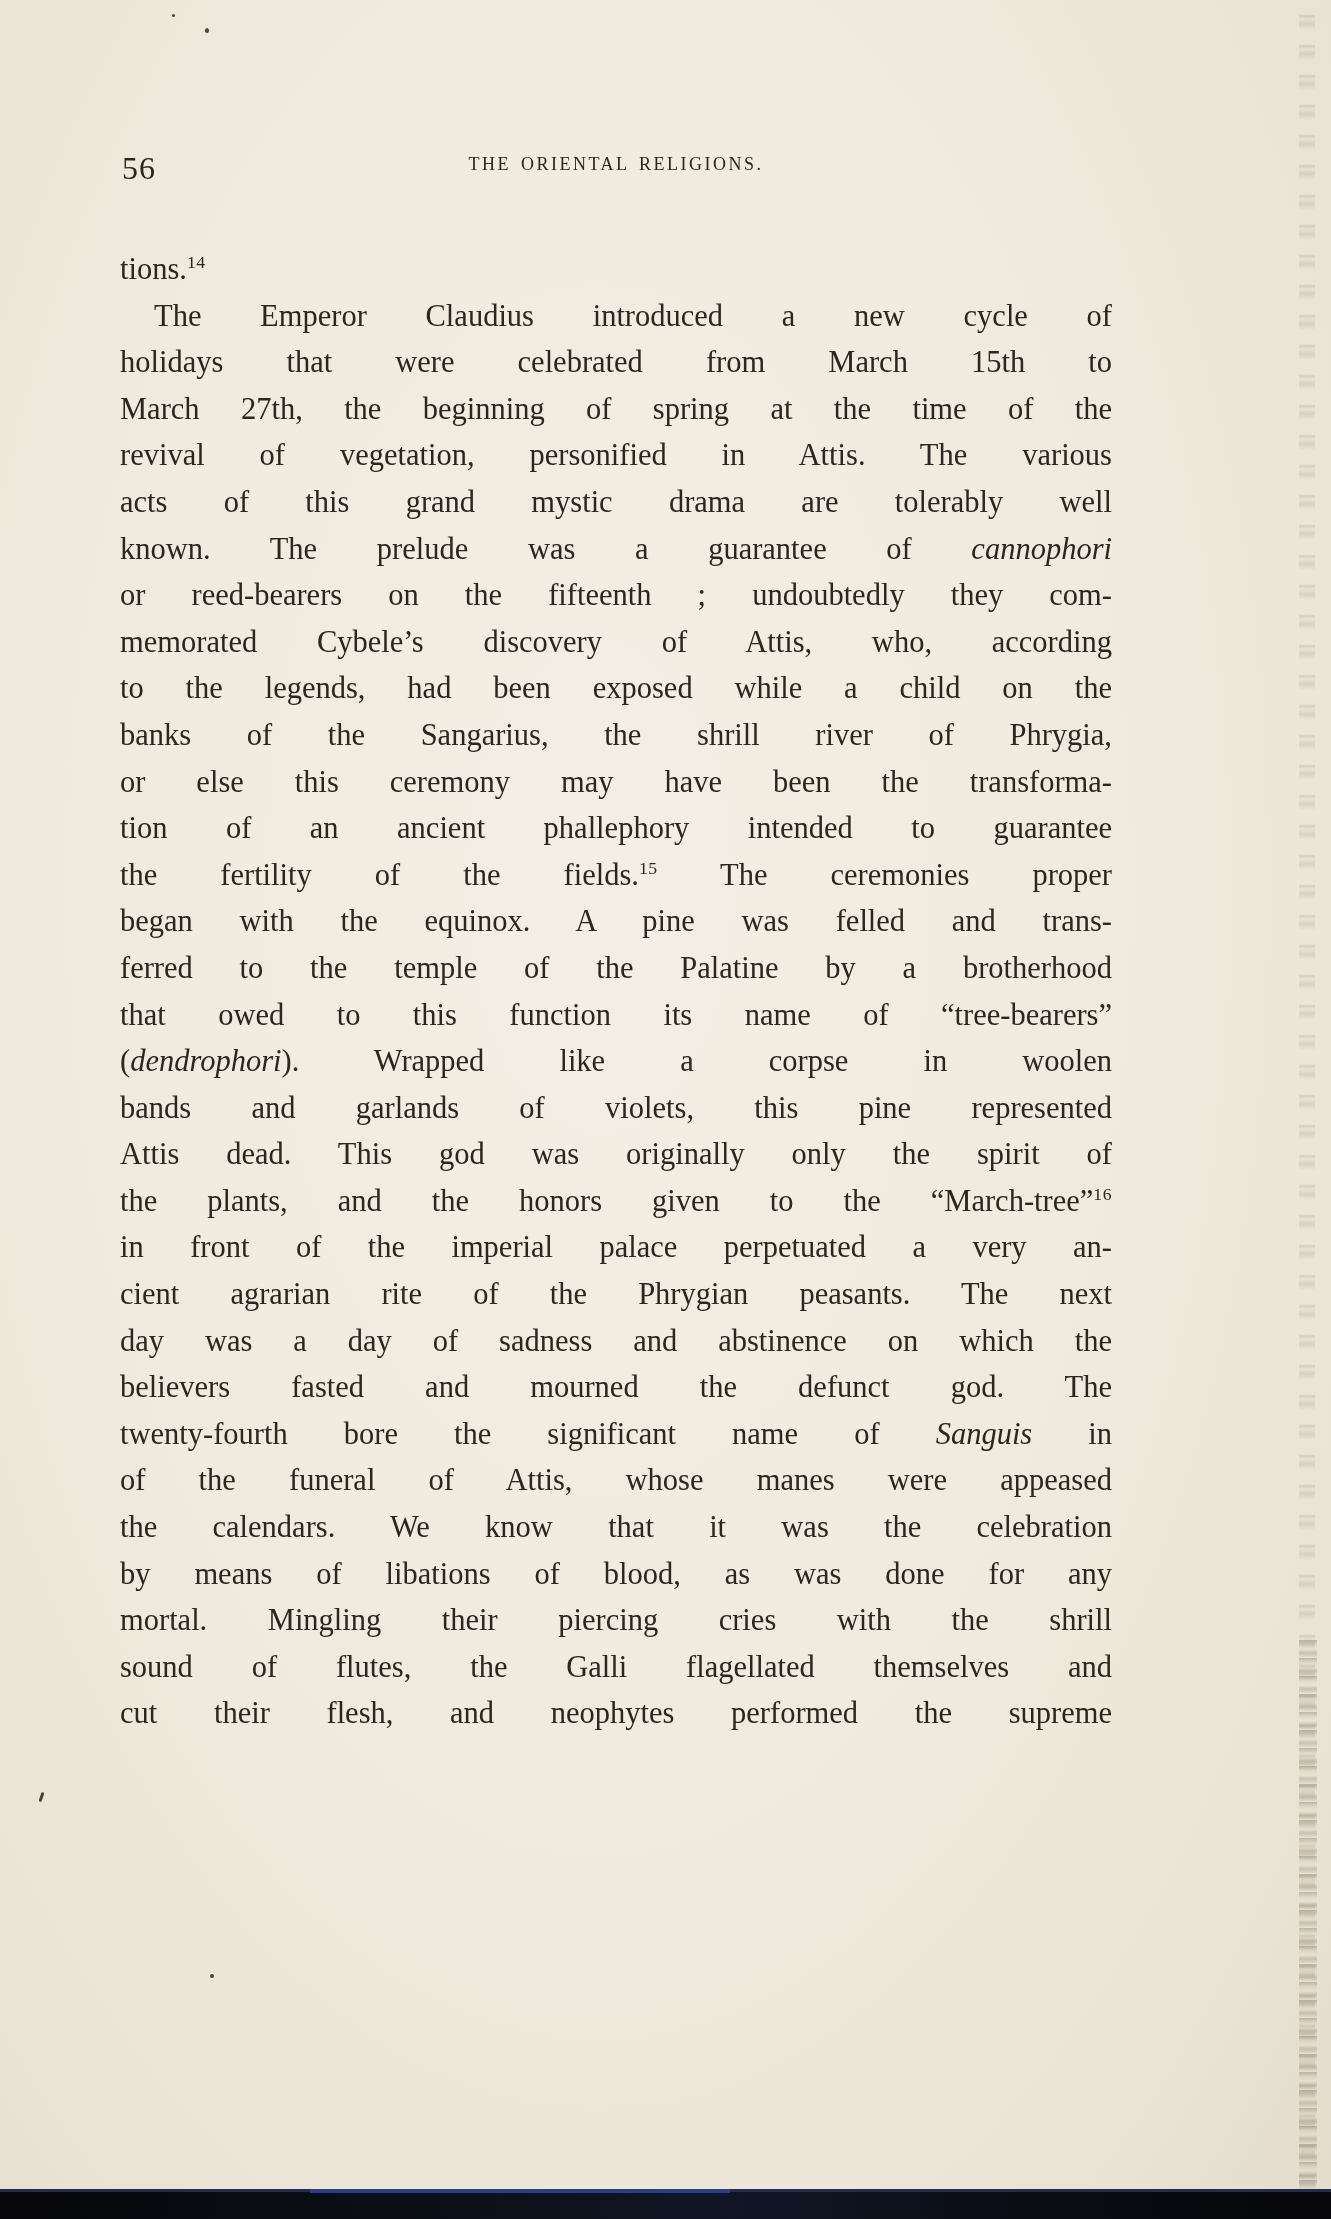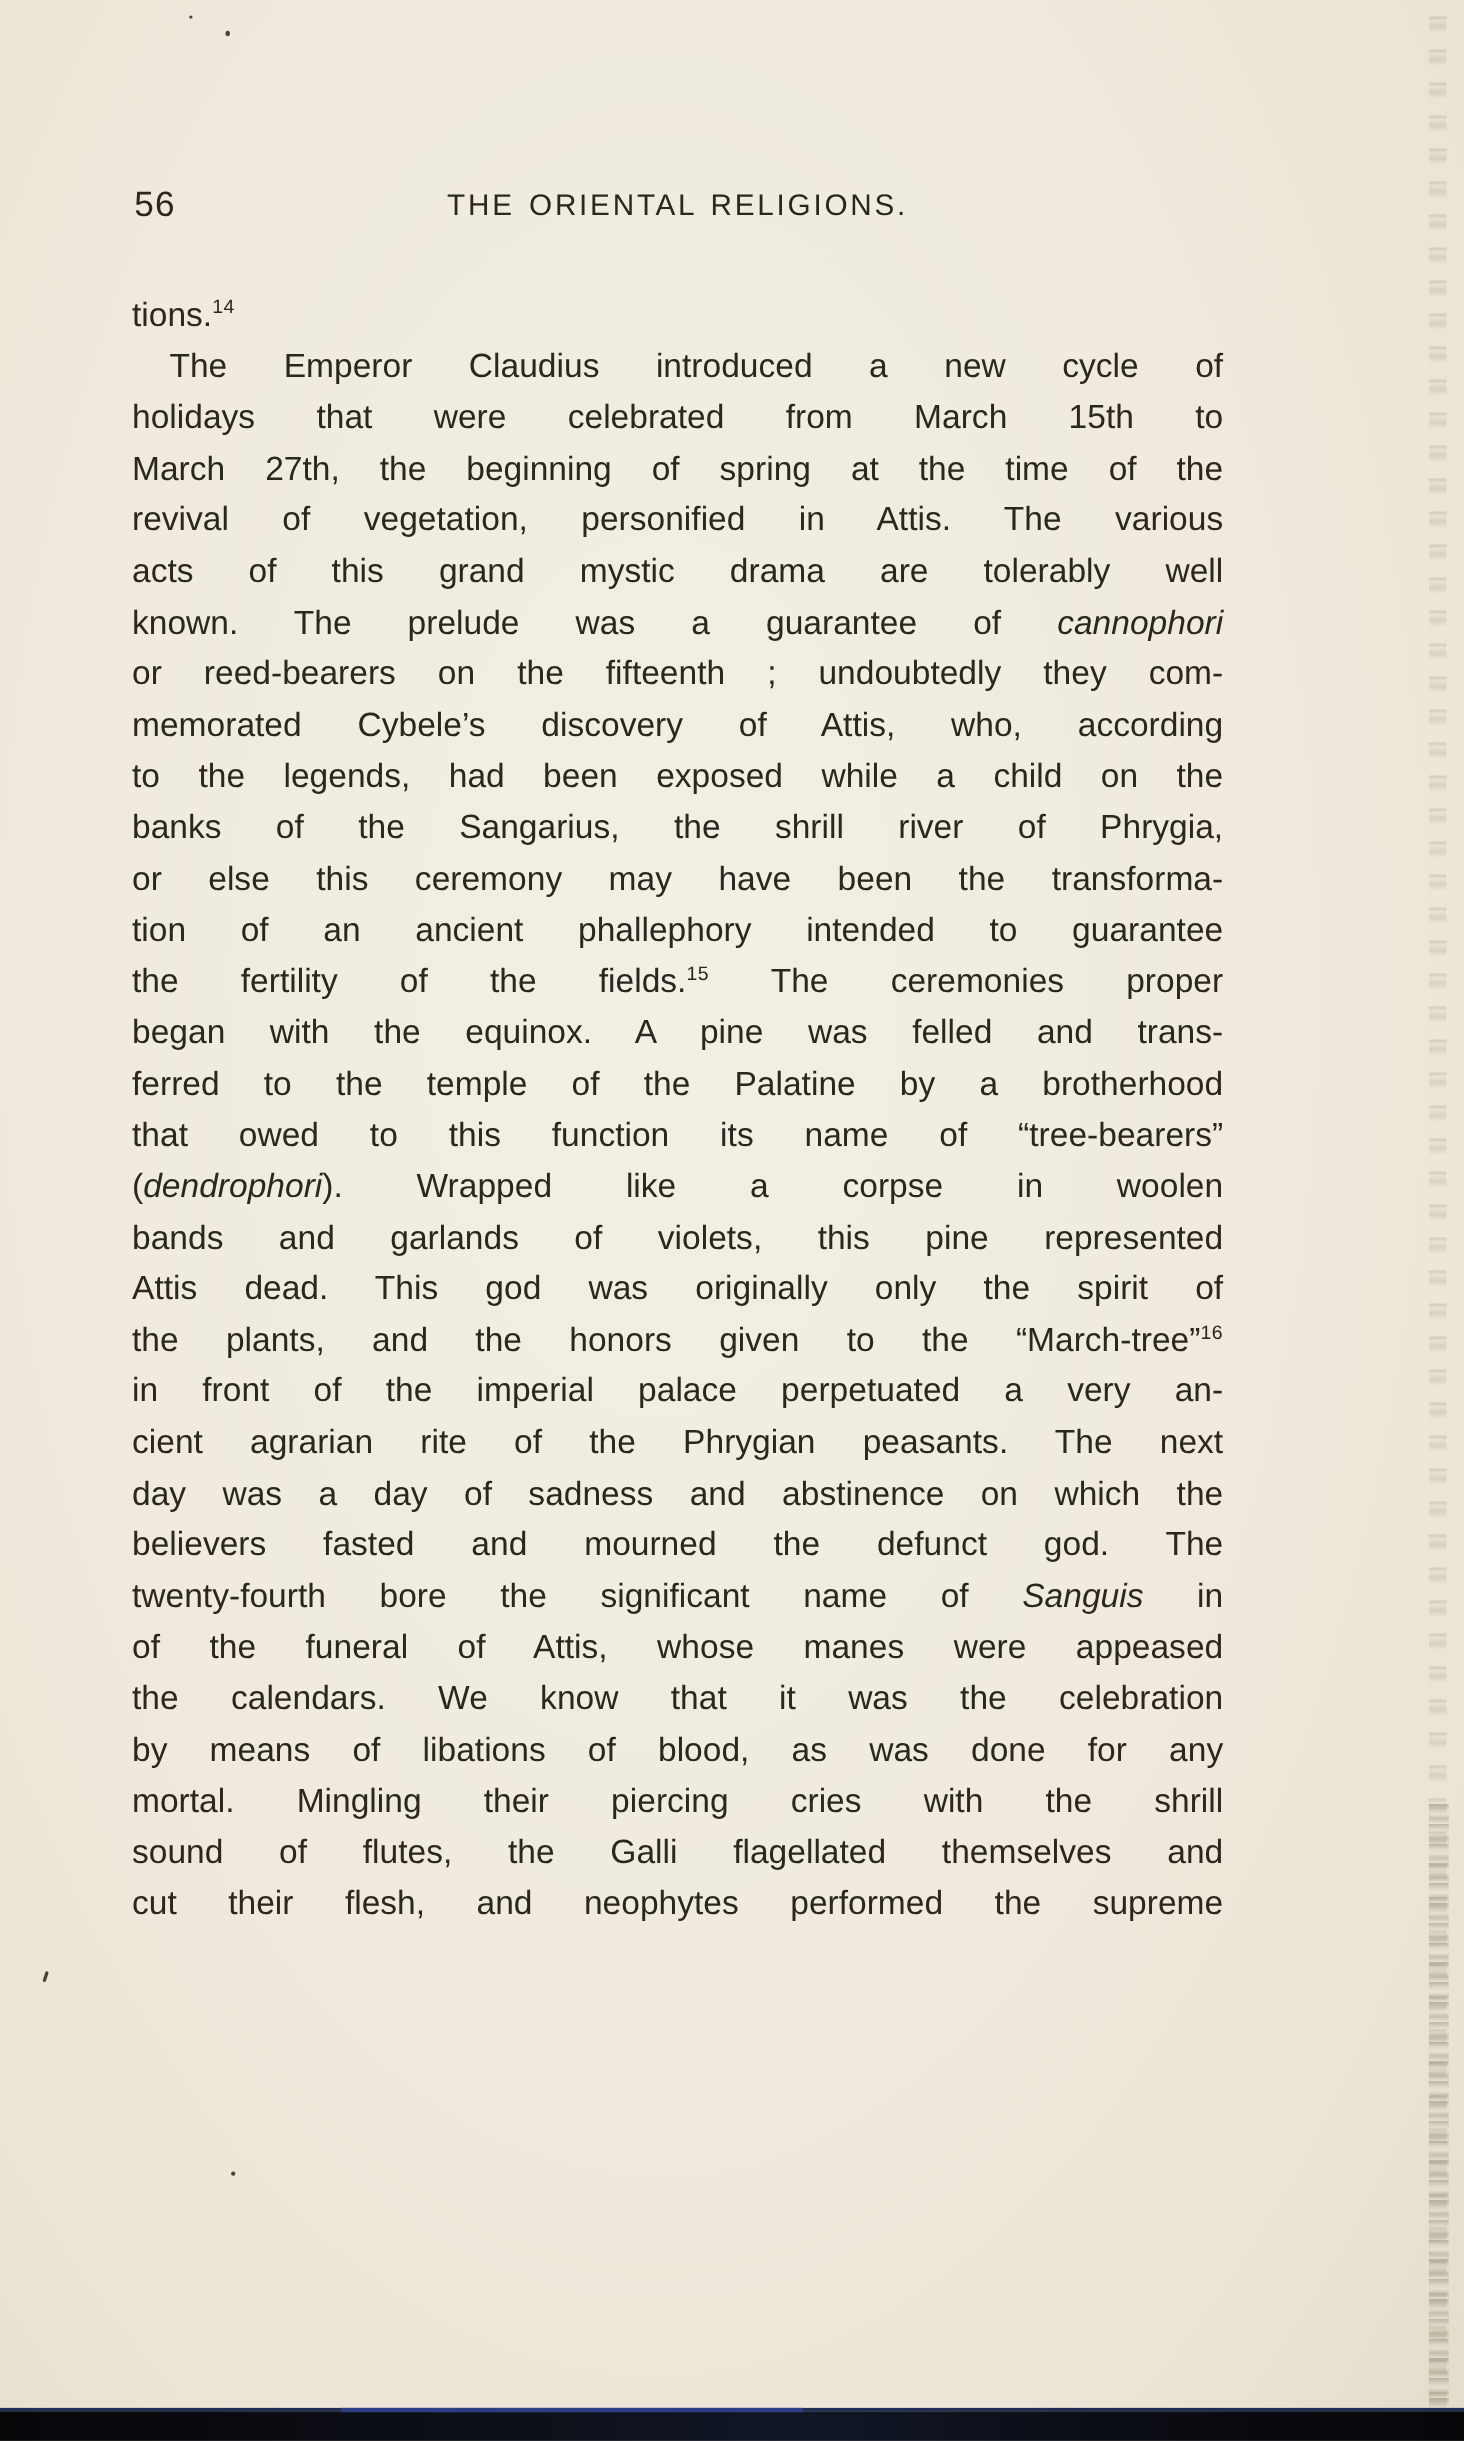--- a/index.html
+++ b/index.html
@@ -7,21 +7,21 @@
     padding: 0;
     background: #e8e3d6;
   }
   .page {
     position: relative;
     width: 1331px;
     height: 2219px;
     background:
       radial-gradient(ellipse at 45% 40%, #f3efe4 0%, #efeadd 55%, #e9e3d4 85%, #e3dccb 100%);
     overflow: hidden;
-    font-family: Liberation Sans, sans-serif;
+    font-family: Liberation Serif, serif;
     color: #2b261e;
   }
   
   .noise-right {
     position: absolute;
     top: 0;
     right: 16px;
     width: 16px;
     height: 100%;
     background: repeating-linear-gradient(
@@ -75,25 +75,24 @@
   .pagenum {
     position: absolute;
     left: 2px;
     top: 0;
     font-size: 32px;
     letter-spacing: 1px;
   }
   .running-title {
     display: block;
     text-align: center;
-    font-size: 27px;
+    font-size: 18px;
     letter-spacing: 2.5px;
     padding-top: 4px;
     word-spacing: 3px;
-    margin-top: 17px;
   }
   .text-block {
     width: 100%;
   }
   .line {
     font-size: 30.5px;
     line-height: 46.6px;
     text-align: justify;
     text-align-last: justify;
     word-spacing: 1px;

